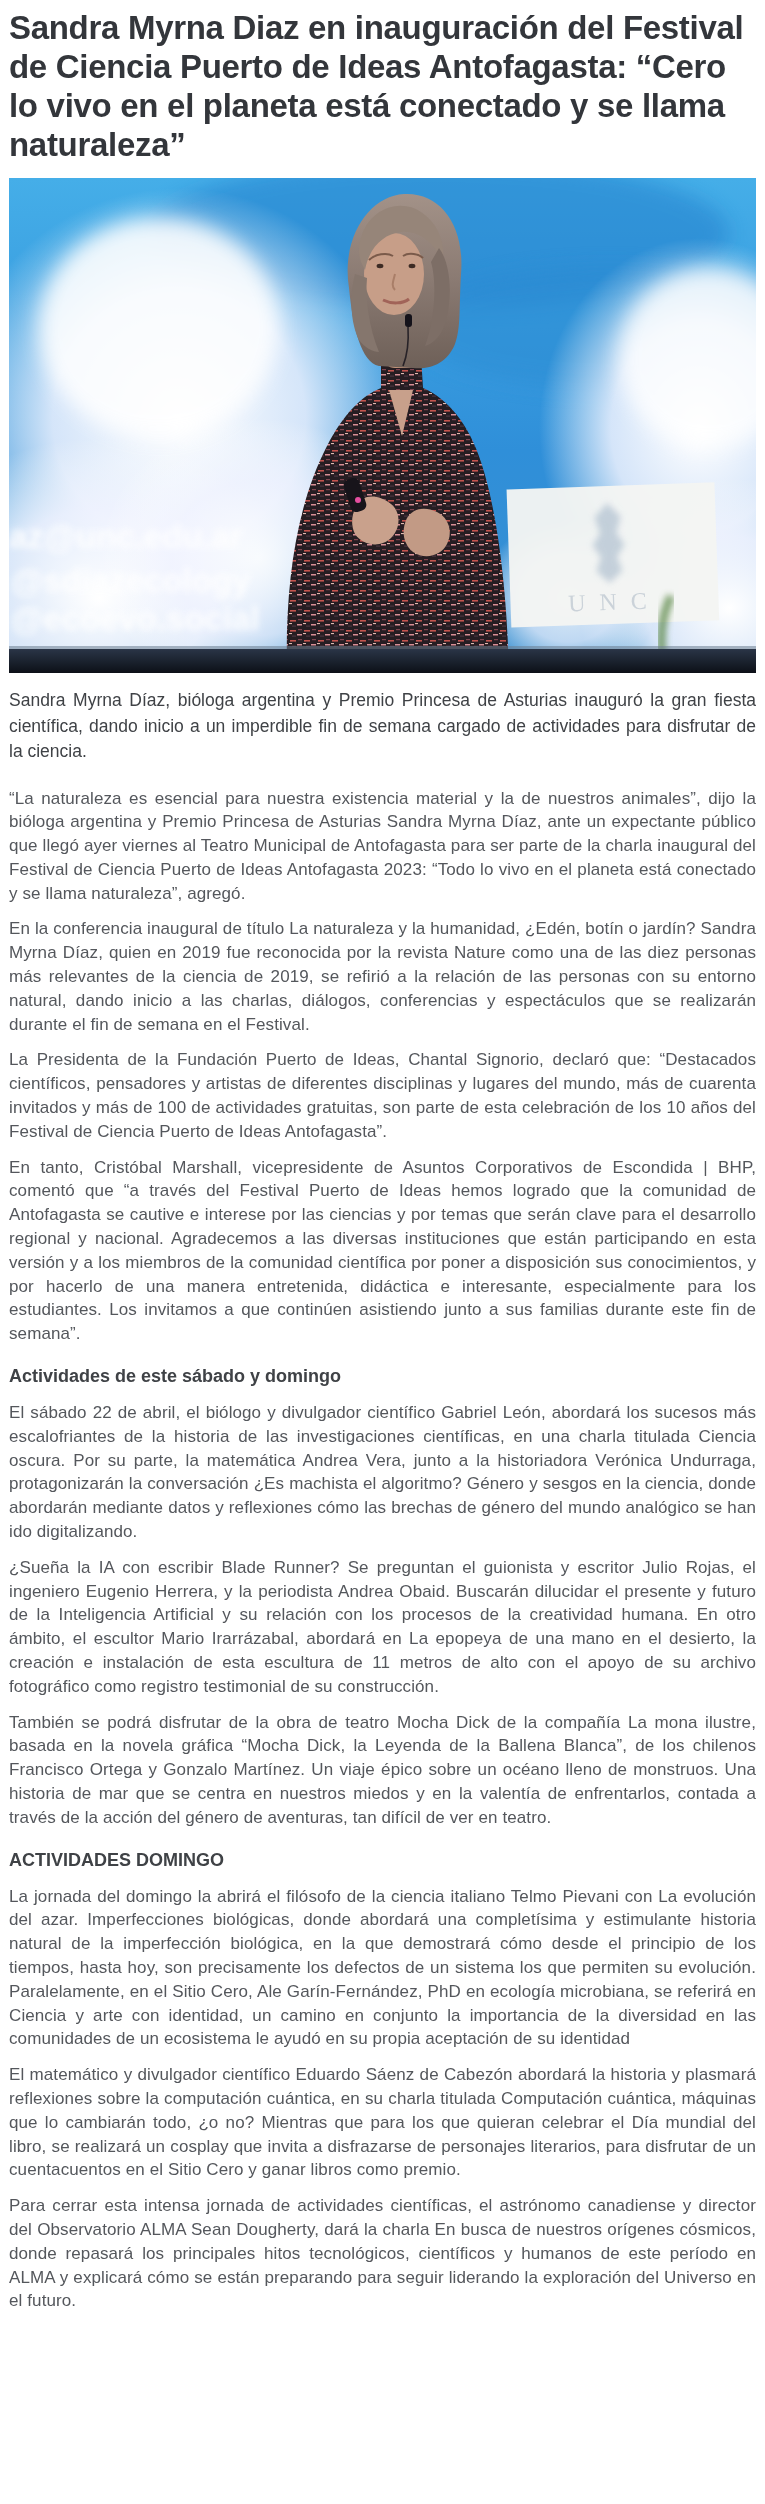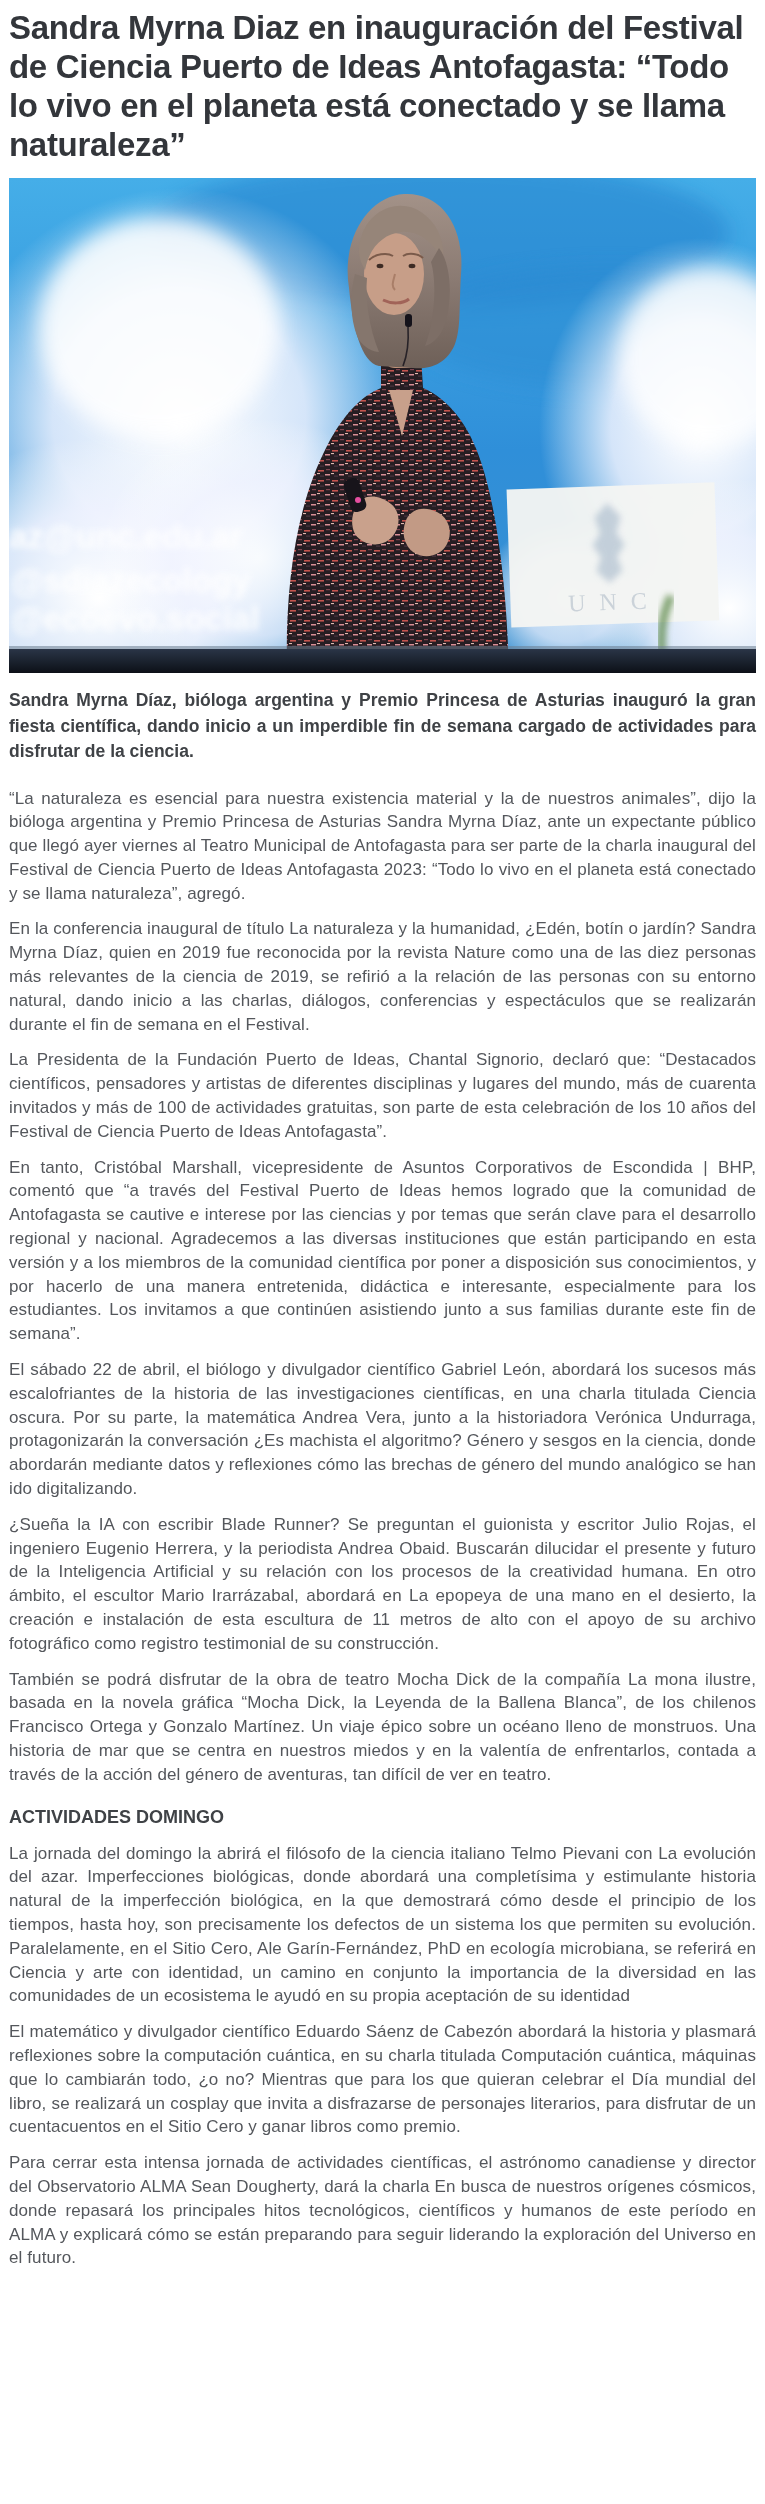--- a/index.html
+++ b/index.html
@@ -12,38 +12,38 @@
   }
 
   .meta { display:flex; align-items:center; gap:12px; margin:0 0 40px 0;
           font-size:15px; color:#3f4246; }
   .meta-sep { width:2px; height:20px; background:#33363b; }
 
   .photo-wrap { width:747px; height:495px; margin:0 0 15px 0; overflow:hidden; }
   .photo-wrap svg { display:block; }
 
   p.caption {
-    font-weight:700; color:#3f4246; font-size:17.5px; line-height:25.5px;
+    font-weight:400; color:#3f4246; font-size:17.5px; line-height:25.5px;
     text-align:justify; margin:12px 0 22px 0;
   }
 
   .body-col p {
     color:#54575c; font-size:17px; line-height:23.8px; text-align:justify;
     margin:0 0 12px 0; letter-spacing:0.1px;
   }
   .body-col h2 {
     font-size:18px; font-weight:700; color:#3f4246; margin:20px 0 14px 0;
   }
 </style>
 </head>
 <body>
 
 <div class="page">
 
-  <h1 class="headline">Sandra Myrna Diaz en inauguración del Festival de Ciencia Puerto de Ideas Antofagasta: “Todo lo vivo en el planeta está conectado y se llama naturaleza”</h1>
+  <h1 class="headline">Sandra Myrna Diaz en inauguración del Festival de Ciencia Puerto de Ideas Antofagasta: “Cero lo vivo en el planeta está conectado y se llama naturaleza”</h1>
 
 
   <div class="photo-wrap">
     <svg width="747" height="495" viewBox="0 0 747 495" xmlns="http://www.w3.org/2000/svg">
       <defs>
         <linearGradient id="bgblue" x1="0" y1="0" x2="0" y2="1">
           <stop offset="0" stop-color="#45aee8"></stop>
           <stop offset="0.55" stop-color="#2f8fd9"></stop>
           <stop offset="1" stop-color="#3a8fd0"></stop>
         </linearGradient>
@@ -150,20 +150,21 @@
     </svg>
   </div>
 
   <p class="caption">Sandra Myrna Díaz, bióloga argentina y Premio Princesa de Asturias inauguró la gran fiesta científica, dando inicio a un imperdible fin de semana cargado de actividades para disfrutar de la ciencia.</p>
 
   <div class="body-col">
       <p>“La naturaleza es esencial para nuestra existencia material y la de nuestros animales”, dijo la bióloga argentina y Premio Princesa de Asturias Sandra Myrna Díaz, ante un expectante público que llegó ayer viernes al Teatro Municipal de Antofagasta para ser parte de la charla inaugural del Festival de Ciencia Puerto de Ideas Antofagasta 2023: “Todo lo vivo en el planeta está conectado y se llama naturaleza”, agregó.</p>
       <p>En la conferencia inaugural de título La naturaleza y la humanidad, ¿Edén, botín o jardín? Sandra Myrna Díaz, quien en 2019 fue reconocida por la revista Nature como una de las diez personas más relevantes de la ciencia de 2019, se refirió a la relación de las personas con su entorno natural, dando inicio a las charlas, diálogos, conferencias y espectáculos que se realizarán durante el fin de semana en el Festival.</p>
       <p>La Presidenta de la Fundación Puerto de Ideas, Chantal Signorio, declaró que: “Destacados científicos, pensadores y artistas de diferentes disciplinas y lugares del mundo, más de cuarenta invitados y más de 100 de actividades gratuitas, son parte de esta celebración de los 10 años del Festival de Ciencia Puerto de Ideas Antofagasta”.</p>
       <p>En tanto, Cristóbal Marshall, vicepresidente de Asuntos Corporativos de Escondida | BHP, comentó que “a través del Festival Puerto de Ideas hemos logrado que la comunidad de Antofagasta se cautive e interese por las ciencias y por temas que serán clave para el desarrollo regional y nacional. Agradecemos a las diversas instituciones que están participando en esta versión y a los miembros de la comunidad científica por poner a disposición sus conocimientos, y por hacerlo de una manera entretenida, didáctica e interesante, especialmente para los estudiantes. Los invitamos a que continúen asistiendo junto a sus familias durante este fin de semana”.</p>
+      <h2>Actividades de este sábado y domingo</h2>
       <p>El sábado 22 de abril, el biólogo y divulgador científico Gabriel León, abordará los sucesos más escalofriantes de la historia de las investigaciones científicas, en una charla titulada Ciencia oscura. Por su parte, la matemática Andrea Vera, junto a la historiadora Verónica Undurraga, protagonizarán la conversación ¿Es machista el algoritmo? Género y sesgos en la ciencia, donde abordarán mediante datos y reflexiones cómo las brechas de género del mundo analógico se han ido digitalizando.</p>
       <p>¿Sueña la IA con escribir Blade Runner? Se preguntan el guionista y escritor Julio Rojas, el ingeniero Eugenio Herrera, y la periodista Andrea Obaid. Buscarán dilucidar el presente y futuro de la Inteligencia Artificial y su relación con los procesos de la creatividad humana. En otro ámbito, el escultor Mario Irarrázabal, abordará en La epopeya de una mano en el desierto, la creación e instalación de esta escultura de 11 metros de alto con el apoyo de su archivo fotográfico como registro testimonial de su construcción.</p>
       <p>También se podrá disfrutar de la obra de teatro Mocha Dick de la compañía La mona ilustre, basada en la novela gráfica “Mocha Dick, la Leyenda de la Ballena Blanca”, de los chilenos Francisco Ortega y Gonzalo Martínez. Un viaje épico sobre un océano lleno de monstruos. Una historia de mar que se centra en nuestros miedos y en la valentía de enfrentarlos, contada a través de la acción del género de aventuras, tan difícil de ver en teatro.</p>
       <h2>ACTIVIDADES DOMINGO</h2>
       <p>La jornada del domingo la abrirá el filósofo de la ciencia italiano Telmo Pievani con La evolución del azar. Imperfecciones biológicas, donde abordará una completísima y estimulante historia natural de la imperfección biológica, en la que demostrará cómo desde el principio de los tiempos, hasta hoy, son precisamente los defectos de un sistema los que permiten su evolución. Paralelamente, en el Sitio Cero, Ale Garín-Fernández, PhD en ecología microbiana, se referirá en Ciencia y arte con identidad, un camino en conjunto la importancia de la diversidad en las comunidades de un ecosistema le ayudó en su propia aceptación de su identidad</p>
       <p>El matemático y divulgador científico Eduardo Sáenz de Cabezón abordará la historia y plasmará reflexiones sobre la computación cuántica, en su charla titulada Computación cuántica, máquinas que lo cambiarán todo, ¿o no? Mientras que para los que quieran celebrar el Día mundial del libro, se realizará un cosplay que invita a disfrazarse de personajes literarios, para disfrutar de un cuentacuentos en el Sitio Cero y ganar libros como premio.</p>
       <p>Para cerrar esta intensa jornada de actividades científicas, el astrónomo canadiense y director del Observatorio ALMA Sean Dougherty, dará la charla En busca de nuestros orígenes cósmicos, donde repasará los principales hitos tecnológicos, científicos y humanos de este período en ALMA y explicará cómo se están preparando para seguir liderando la exploración del Universo en el futuro.</p>
     </div>
 
 </div>

